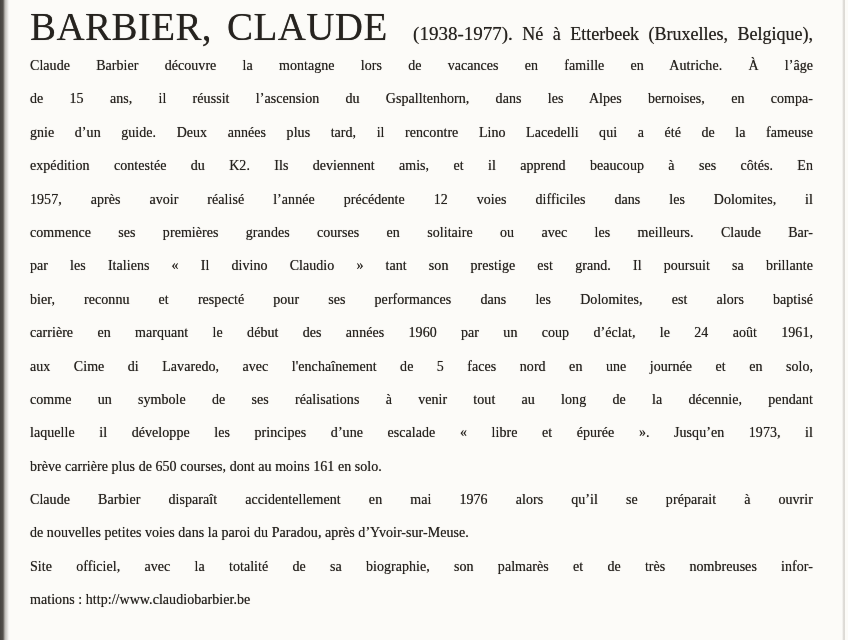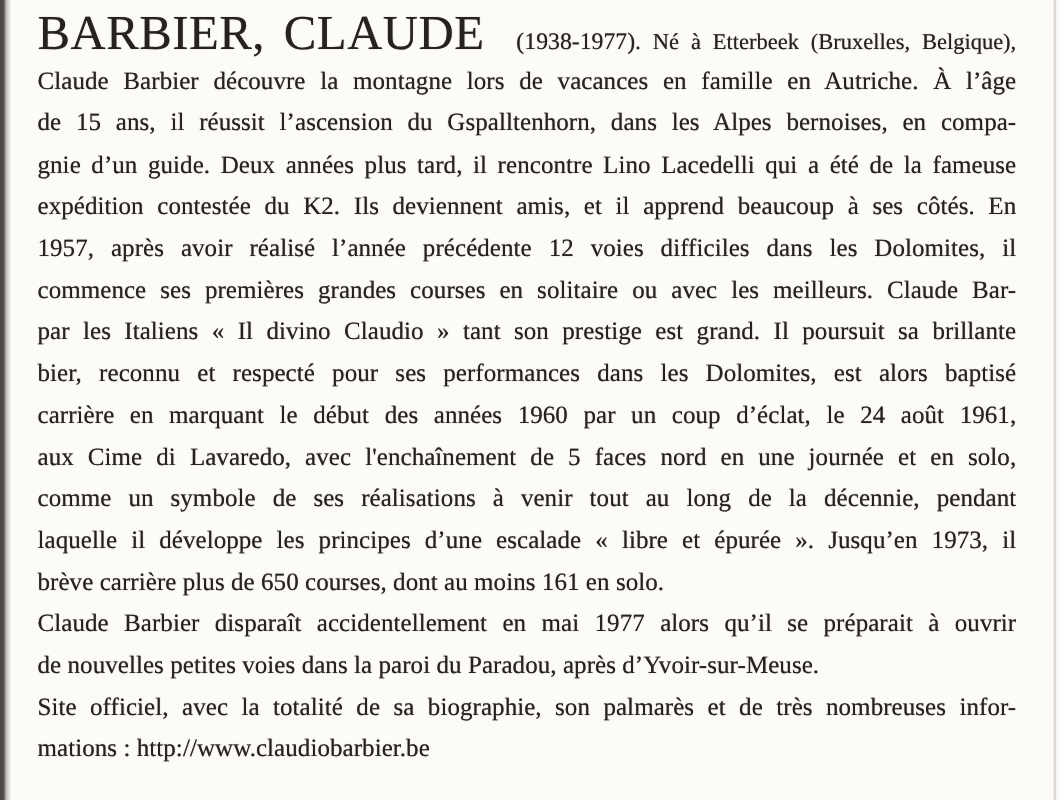--- a/index.html
+++ b/index.html
@@ -37,21 +37,21 @@
       #d6d3ce 2px, #e4e2dd 3px);
     pointer-events: none;
   }
   .text-block {
     position: absolute;
     left: 30px;
     top: 6px;
     width: 783px;
   }
   .line {
-    font-size: 20px;
+    font-size: 14px;
     line-height: 33.4px;
     height: 33.4px;
     white-space: pre-wrap;
     letter-spacing: 0.05px;
     text-shadow: 0 0 0.7px rgba(45,40,34,0.7);
     text-align: left;
   }
   .line.justify {
     text-align: justify;
     text-align-last: justify;
@@ -91,19 +91,19 @@
         <div class="line justify">expédition contestée du K2. Ils deviennent amis, et il apprend beaucoup à ses côtés. En</div>
         <div class="line justify">1957, après avoir réalisé l’année précédente 12 voies difficiles dans les Dolomites, il</div>
         <div class="line justify">commence ses premières grandes courses en solitaire ou avec les meilleurs. Claude Bar-</div>
         <div class="line justify">par les Italiens « Il divino Claudio » tant son prestige est grand. Il poursuit sa brillante</div>
         <div class="line justify">bier, reconnu et respecté pour ses performances dans les Dolomites, est alors baptisé</div>
         <div class="line justify">carrière en marquant le début des années 1960 par un coup d’éclat, le 24 août 1961,</div>
         <div class="line justify">aux Cime di Lavaredo, avec l'enchaînement de 5 faces nord en une journée et en solo,</div>
         <div class="line justify">comme un symbole de ses réalisations à venir tout au long de la décennie, pendant</div>
         <div class="line justify">laquelle il développe les principes d’une escalade « libre et épurée ». Jusqu’en 1973, il</div>
         <div class="line">brève carrière plus de 650 courses, dont au moins 161 en solo.</div>
-        <div class="line justify">Claude Barbier disparaît accidentellement en mai 1977 alors qu’il se préparait à ouvrir</div>
+        <div class="line justify">Claude Barbier disparaît accidentellement en mai 1976 alors qu’il se préparait à ouvrir</div>
         <div class="line">de nouvelles petites voies dans la paroi du Paradou, après d’Yvoir-sur-Meuse.</div>
         <div class="line justify">Site officiel, avec la totalité de sa biographie, son palmarès et de très nombreuses infor-</div>
         <div class="line">mations : http://www.claudiobarbier.be</div>
       </div>
   </div>
 </div>
 
 </body></html>

